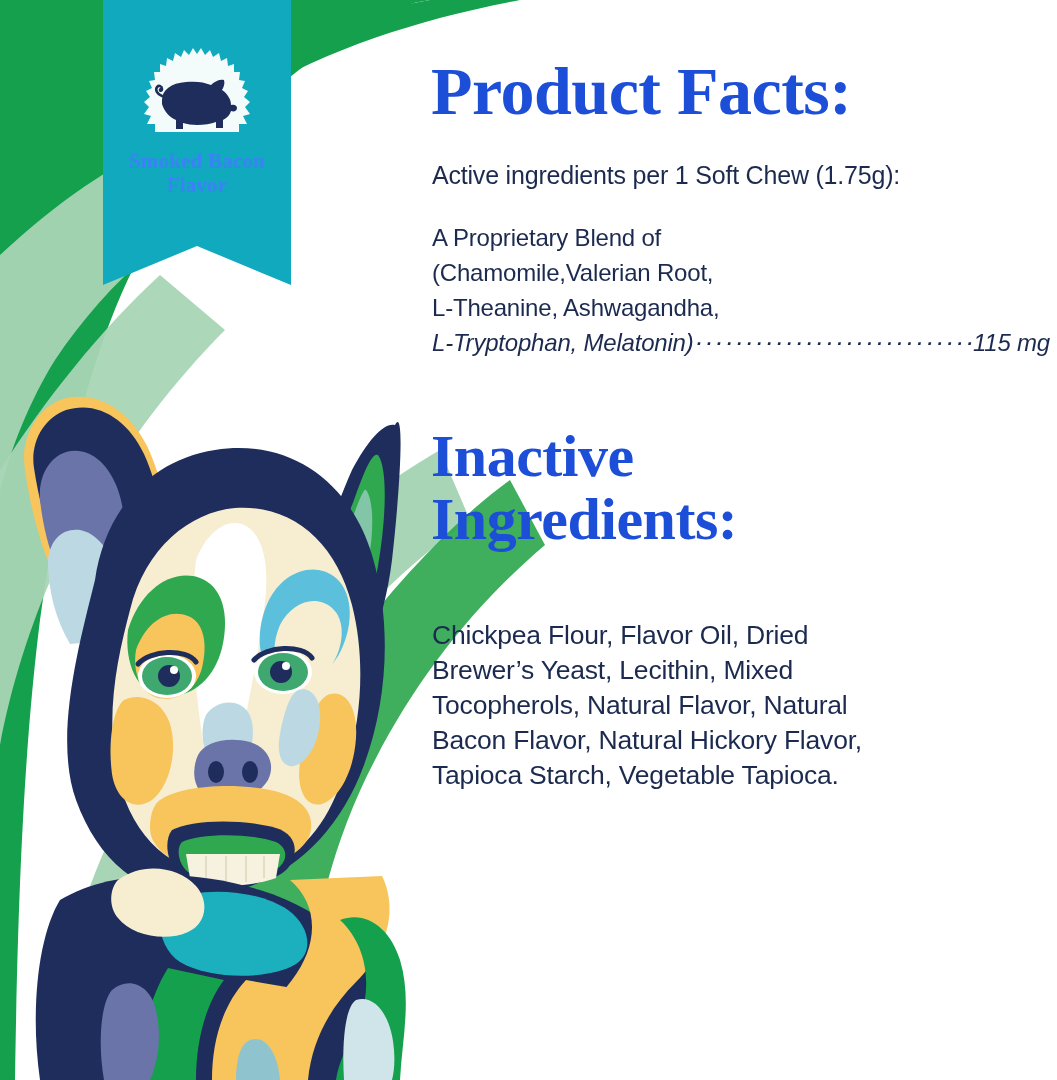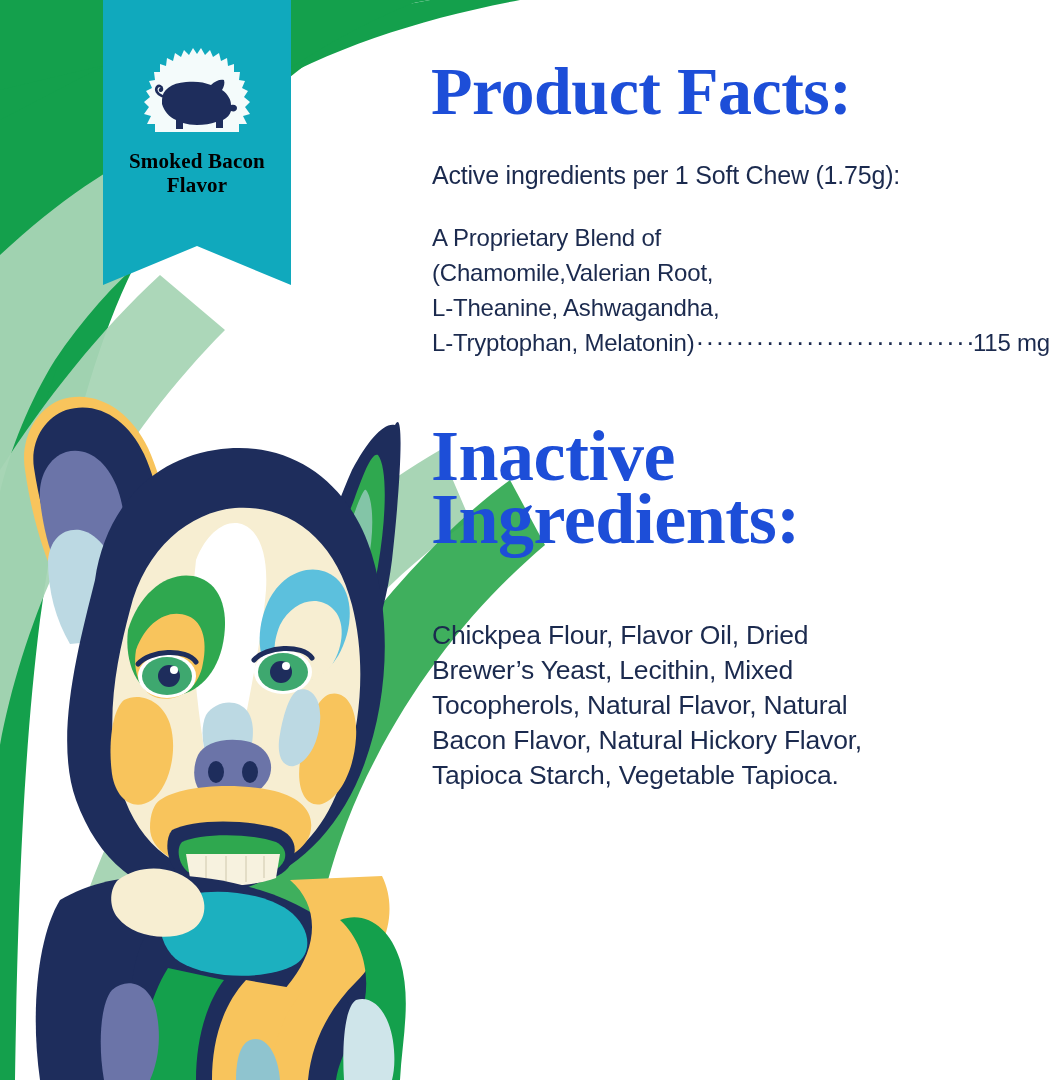--- a/index.html
+++ b/index.html
@@ -57,21 +57,21 @@
     display: flex;
     align-items: flex-end;
     justify-content: center;
   }
   .banner-text {
     margin-top: 14px;
     font-family: "Liberation Serif", "DejaVu Serif", serif;
     font-weight: bold;
     font-size: 21px;
     line-height: 1.12;
-    color: #000000;
+    color: #3b82f6;
     letter-spacing: 0.2px;
     padding: 0 10px;
   }
 
   
   .content-col {
     position: absolute;
     left: 431px;
     top: 0;
     width: 620px;
@@ -114,20 +114,21 @@
     line-height: 35px;
     color: #1b2a4e;
     letter-spacing: -0.2px;
   }
   #active-block .ing-line { white-space: nowrap; }
   .leader-row {
     display: flex;
     align-items: baseline;
     width: 100%;
     white-space: nowrap;
+    font-style: italic;
   }
   .leader-dots {
     flex: 1 1 auto;
     overflow: hidden;
     height: 1em;
     margin: 0 1px;
     position: relative;
     top: -2px;
   }
   .leader-dots::after {
@@ -137,21 +138,21 @@
     color: #1b2a4e;
     display: block;
     white-space: nowrap;
   }
   .leader-amount { flex: 0 0 auto; }
 
   #inactive-title {
     position: absolute;
     left: 0;
     top: 425px;
-    font-size: 72px;
+    font-size: 60px;
     line-height: 63px;
     width: 600px;
   }
 
   #inactive-block {
     position: absolute;
     left: 1px;
     top: 618px;
     width: 600px;
     font-size: 26.5px;

